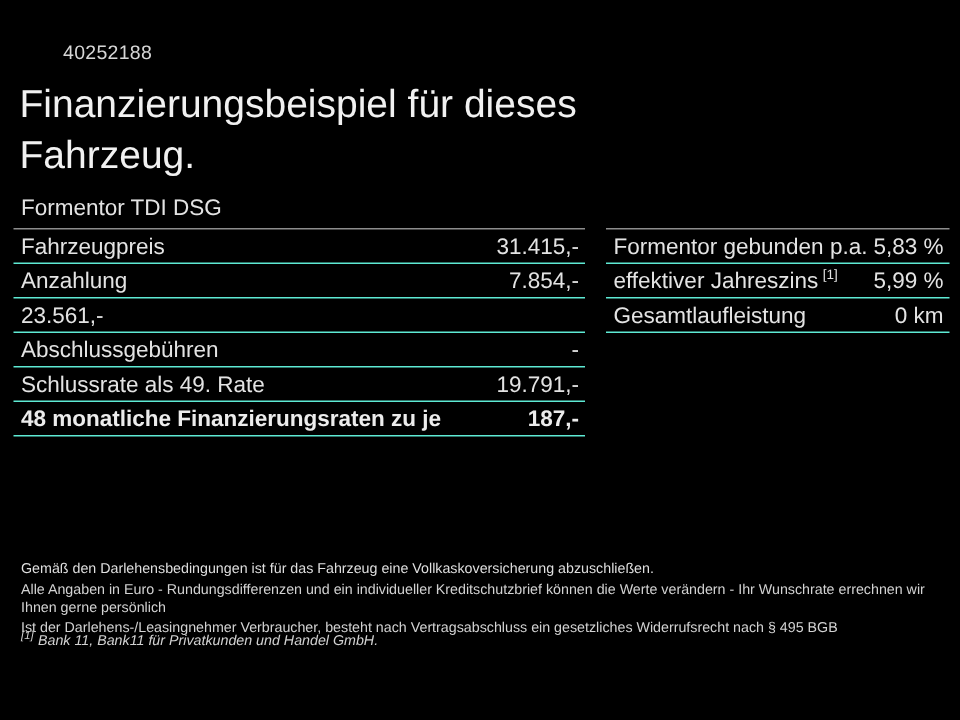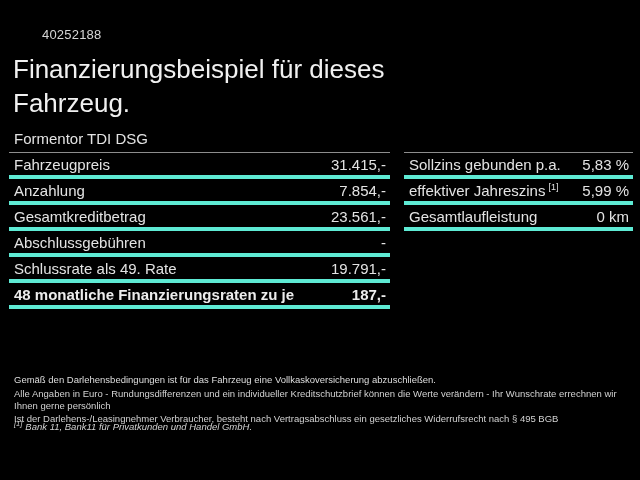--- a/index.html
+++ b/index.html
@@ -42,21 +42,21 @@
     top: 152px;
     border-top: 1px solid #8d8d8d;
   }
   .fin-table.left  { left: 9px;   width: 381px; }
   .fin-table.right { left: 404px; width: 229px; }
   .row {
     display: flex;
     justify-content: space-between;
     align-items: center;
     height: 22px;
-    border-bottom: 4px solid #5eead4;
+    border-bottom: 1px solid #5eead4;
     font-size: 15px;
     color: #e3e3e3;
     padding: 0 4px 0 5px;
     white-space: nowrap;
   }
   .row.bold { font-weight: bold; color: #ececec; }
   .row .label { text-align: left; }
   .row .value { text-align: right; }
   sup.marker {
     font-size: 9px;
@@ -103,40 +103,39 @@
   <div class="fin-table left">
     <div class="row">
       <span class="label">Fahrzeugpreis</span>
       <span class="value">31.415,-</span>
     </div>
     <div class="row">
       <span class="label">Anzahlung</span>
       <span class="value">7.854,-</span>
     </div>
     <div class="row">
-      <span class="label">Gesamtkreditbetrag</span>
       <span class="value">23.561,-</span>
     </div>
     <div class="row">
       <span class="label">Abschlussgebühren</span>
       <span class="value">-</span>
     </div>
     <div class="row">
       <span class="label">Schlussrate als 49. Rate</span>
       <span class="value">19.791,-</span>
     </div>
     <div class="row bold">
       <span class="label">48 monatliche Finanzierungsraten zu je</span>
       <span class="value">187,-</span>
     </div>
   </div>
 
   <div class="fin-table right">
     <div class="row">
-      <span class="label">Sollzins gebunden p.a.</span>
+      <span class="label">Formentor gebunden p.a.</span>
       <span class="value">5,83 %</span>
     </div>
     <div class="row">
       <span class="label"><span>effektiver Jahreszins</span><sup class="marker">[1]</sup></span>
       <span class="value">5,99 %</span>
     </div>
     <div class="row">
       <span class="label">Gesamtlaufleistung</span>
       <span class="value">0 km</span>
     </div>

